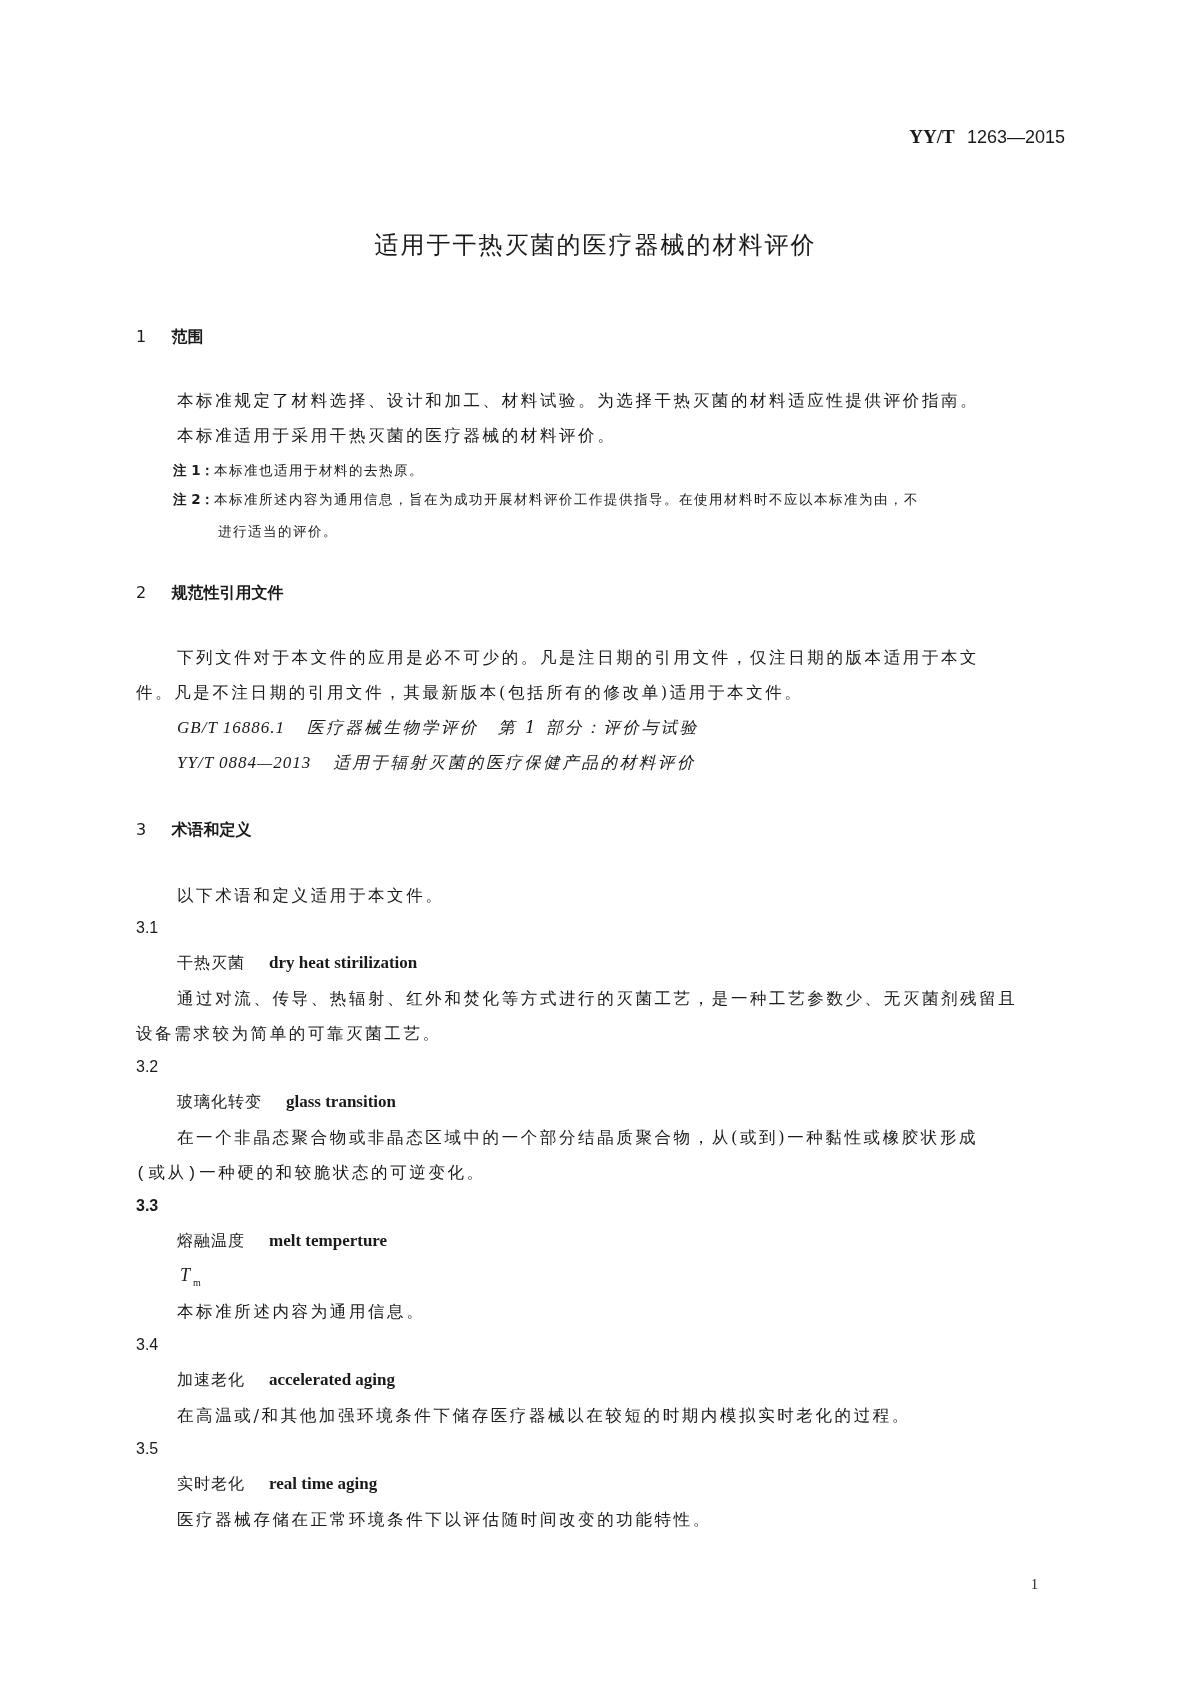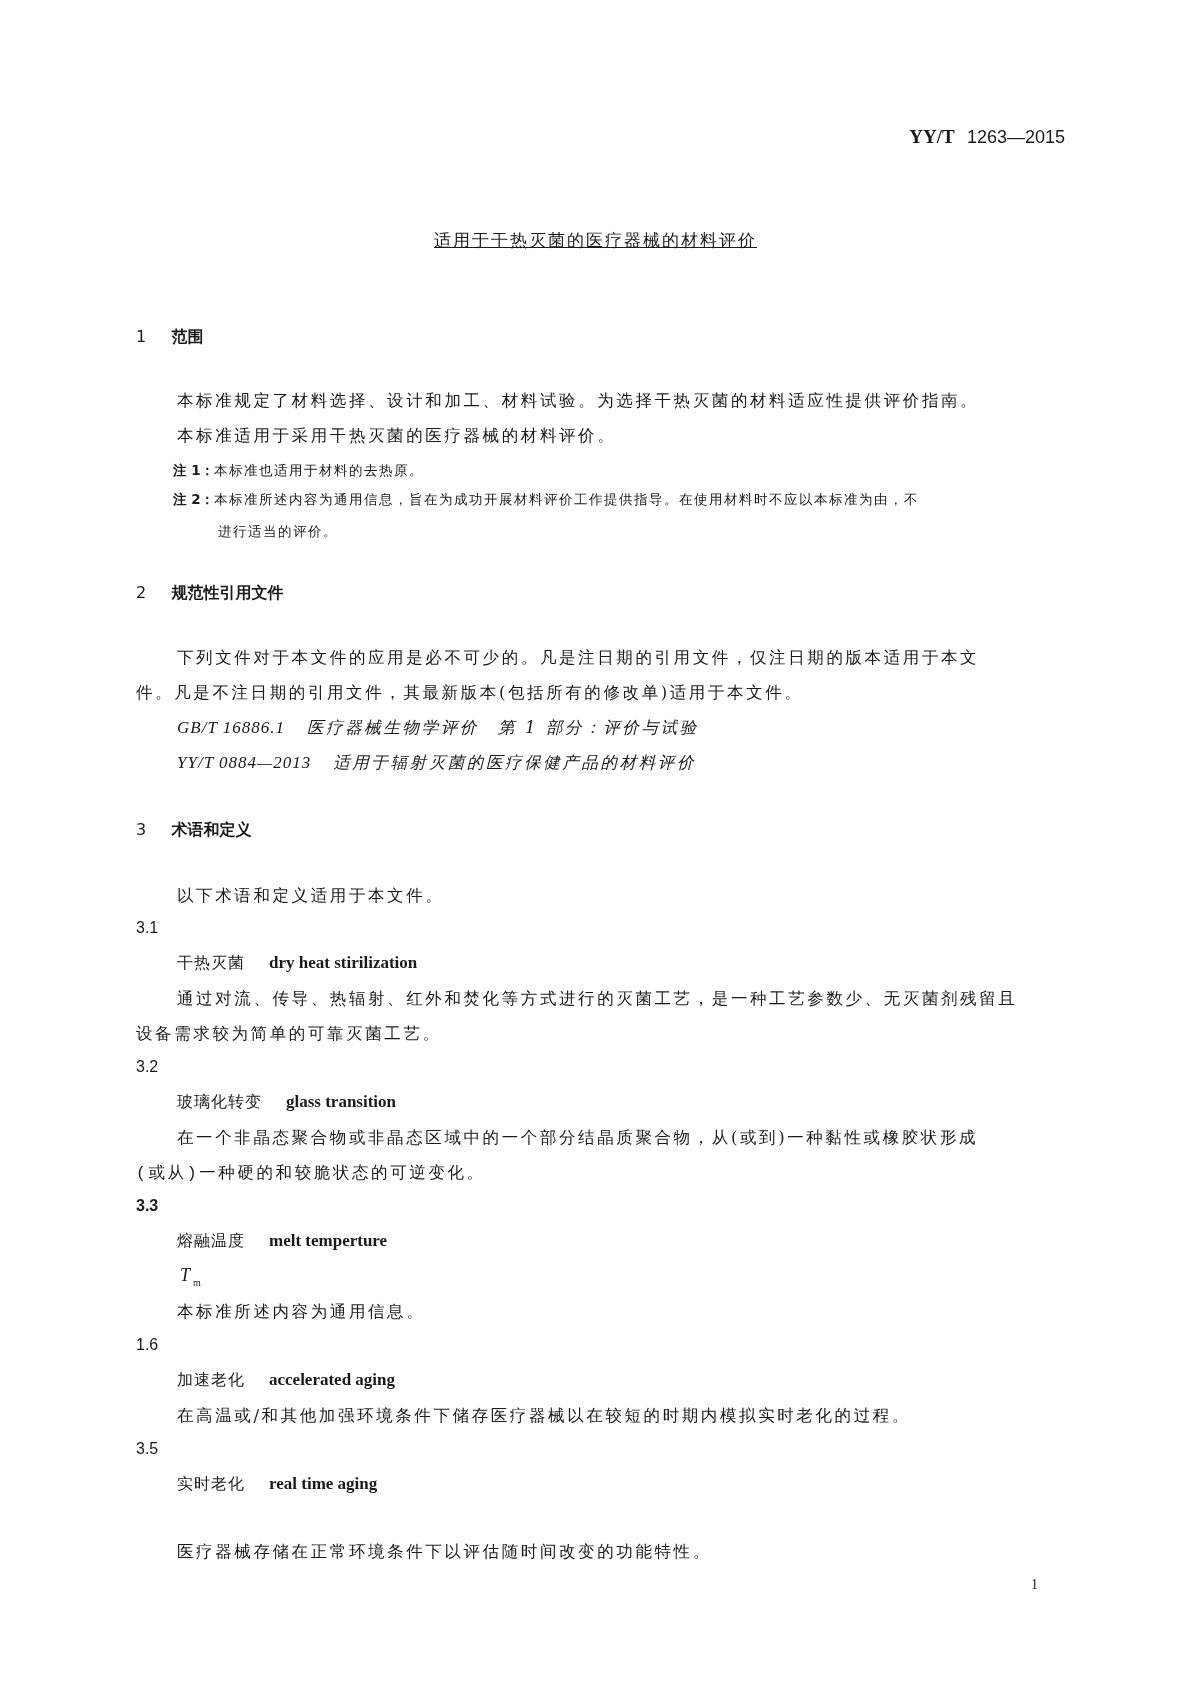--- a/index.html
+++ b/index.html
@@ -2,21 +2,21 @@
 <html><head>
   <meta charset="utf-8">
   <style>
     html, body { margin: 0; padding: 0; background: #ffffff; }
     body { width: 1191px; height: 1684px; position: relative; overflow: hidden; color: #1a1a1a; }
     .page { position: absolute; left: 0; top: 0; width: 1191px; height: 1216px; }
     .abs { position: absolute; white-space: nowrap; }
     .std-code { right: 126px; top: 126px; font-size: 17px; }
     .std-code .prefix { font-family: "Liberation Serif", serif; font-weight: bold; font-size: 19px; }
     .std-code .num { font-family: "Liberation Sans", sans-serif; font-size: 18px; }
-    .title { left: 0; width: 1191px; text-align: center; top: 229px; font-size: 17px; letter-spacing: 2px; font-family: "DejaVu Sans", sans-serif; text-decoration: underline; }
+    .title { left: 0; width: 1191px; text-align: center; top: 229px; font-size: 24px; letter-spacing: 2px; font-family: "DejaVu Sans", sans-serif; }
     .h1 { left: 136px; font-size: 16px; font-family: "DejaVu Sans", sans-serif; font-weight: bold; }
     .h1 .num { font-weight: normal; display: inline-block; width: 30px; }
     .para { font-family: "DejaVu Serif", "Liberation Serif", serif; font-size: 16.5px; letter-spacing: 2.6px; }
     .note { font-family: "DejaVu Serif", "Liberation Serif", serif; font-size: 13.5px; letter-spacing: 1.5px; }
     .note .lbl { font-family: "DejaVu Sans", sans-serif; font-weight: bold; letter-spacing: 0; }
     .termnum { left: 136px; font-family: "Liberation Sans", sans-serif; font-size: 16px; }
     .term { left: 177px; font-size: 16px; }
     .term .zh { font-family: "DejaVu Sans", sans-serif; font-weight: normal; letter-spacing: 1px; }
     .term .en { font-family: "Liberation Serif", serif; font-weight: bold; font-size: 17px; margin-left: 24px; }
     .symbol { left: 180px; font-family: "Liberation Serif", serif; font-style: italic; font-size: 18px; }
@@ -86,27 +86,27 @@
 
   <div class="abs termnum" style="top:1197px;font-weight:bold;">3.3</div>
   <div class="abs term" style="top:1231px;">
     <span class="zh">熔融温度</span><span class="en">melt temperture</span>
   </div>
   <div class="abs symbol" style="top:1265px;">
     <span>T</span><sub>m</sub>
   </div>
   <div class="abs para" style="left:177px; top:1301px;">本标准所述内容为通用信息。</div>
 
-  <div class="abs termnum" style="top:1336px;">1.6</div>
+  <div class="abs termnum" style="top:1336px;">3.4</div>
   <div class="abs term" style="top:1370px;">
     <span class="zh">加速老化</span><span class="en">accelerated aging</span>
   </div>
   <div class="abs para" style="left:177px; top:1405px;">在高温或/和其他加强环境条件下储存医疗器械以在较短的时期内模拟实时老化的过程。</div>
 
   <div class="abs termnum" style="top:1440px;">3.5</div>
   <div class="abs term" style="top:1474px;">
     <span class="zh">实时老化</span><span class="en">real time aging</span>
   </div>
-  <div class="abs para" style="left:177px; top:1509px;margin-top:32px;">医疗器械存储在正常环境条件下以评估随时间改变的功能特性。</div>
+  <div class="abs para" style="left:177px; top:1509px;">医疗器械存储在正常环境条件下以评估随时间改变的功能特性。</div>
 
   <div class="abs pageno">1</div>
 
 </div>
 
 </body></html>

